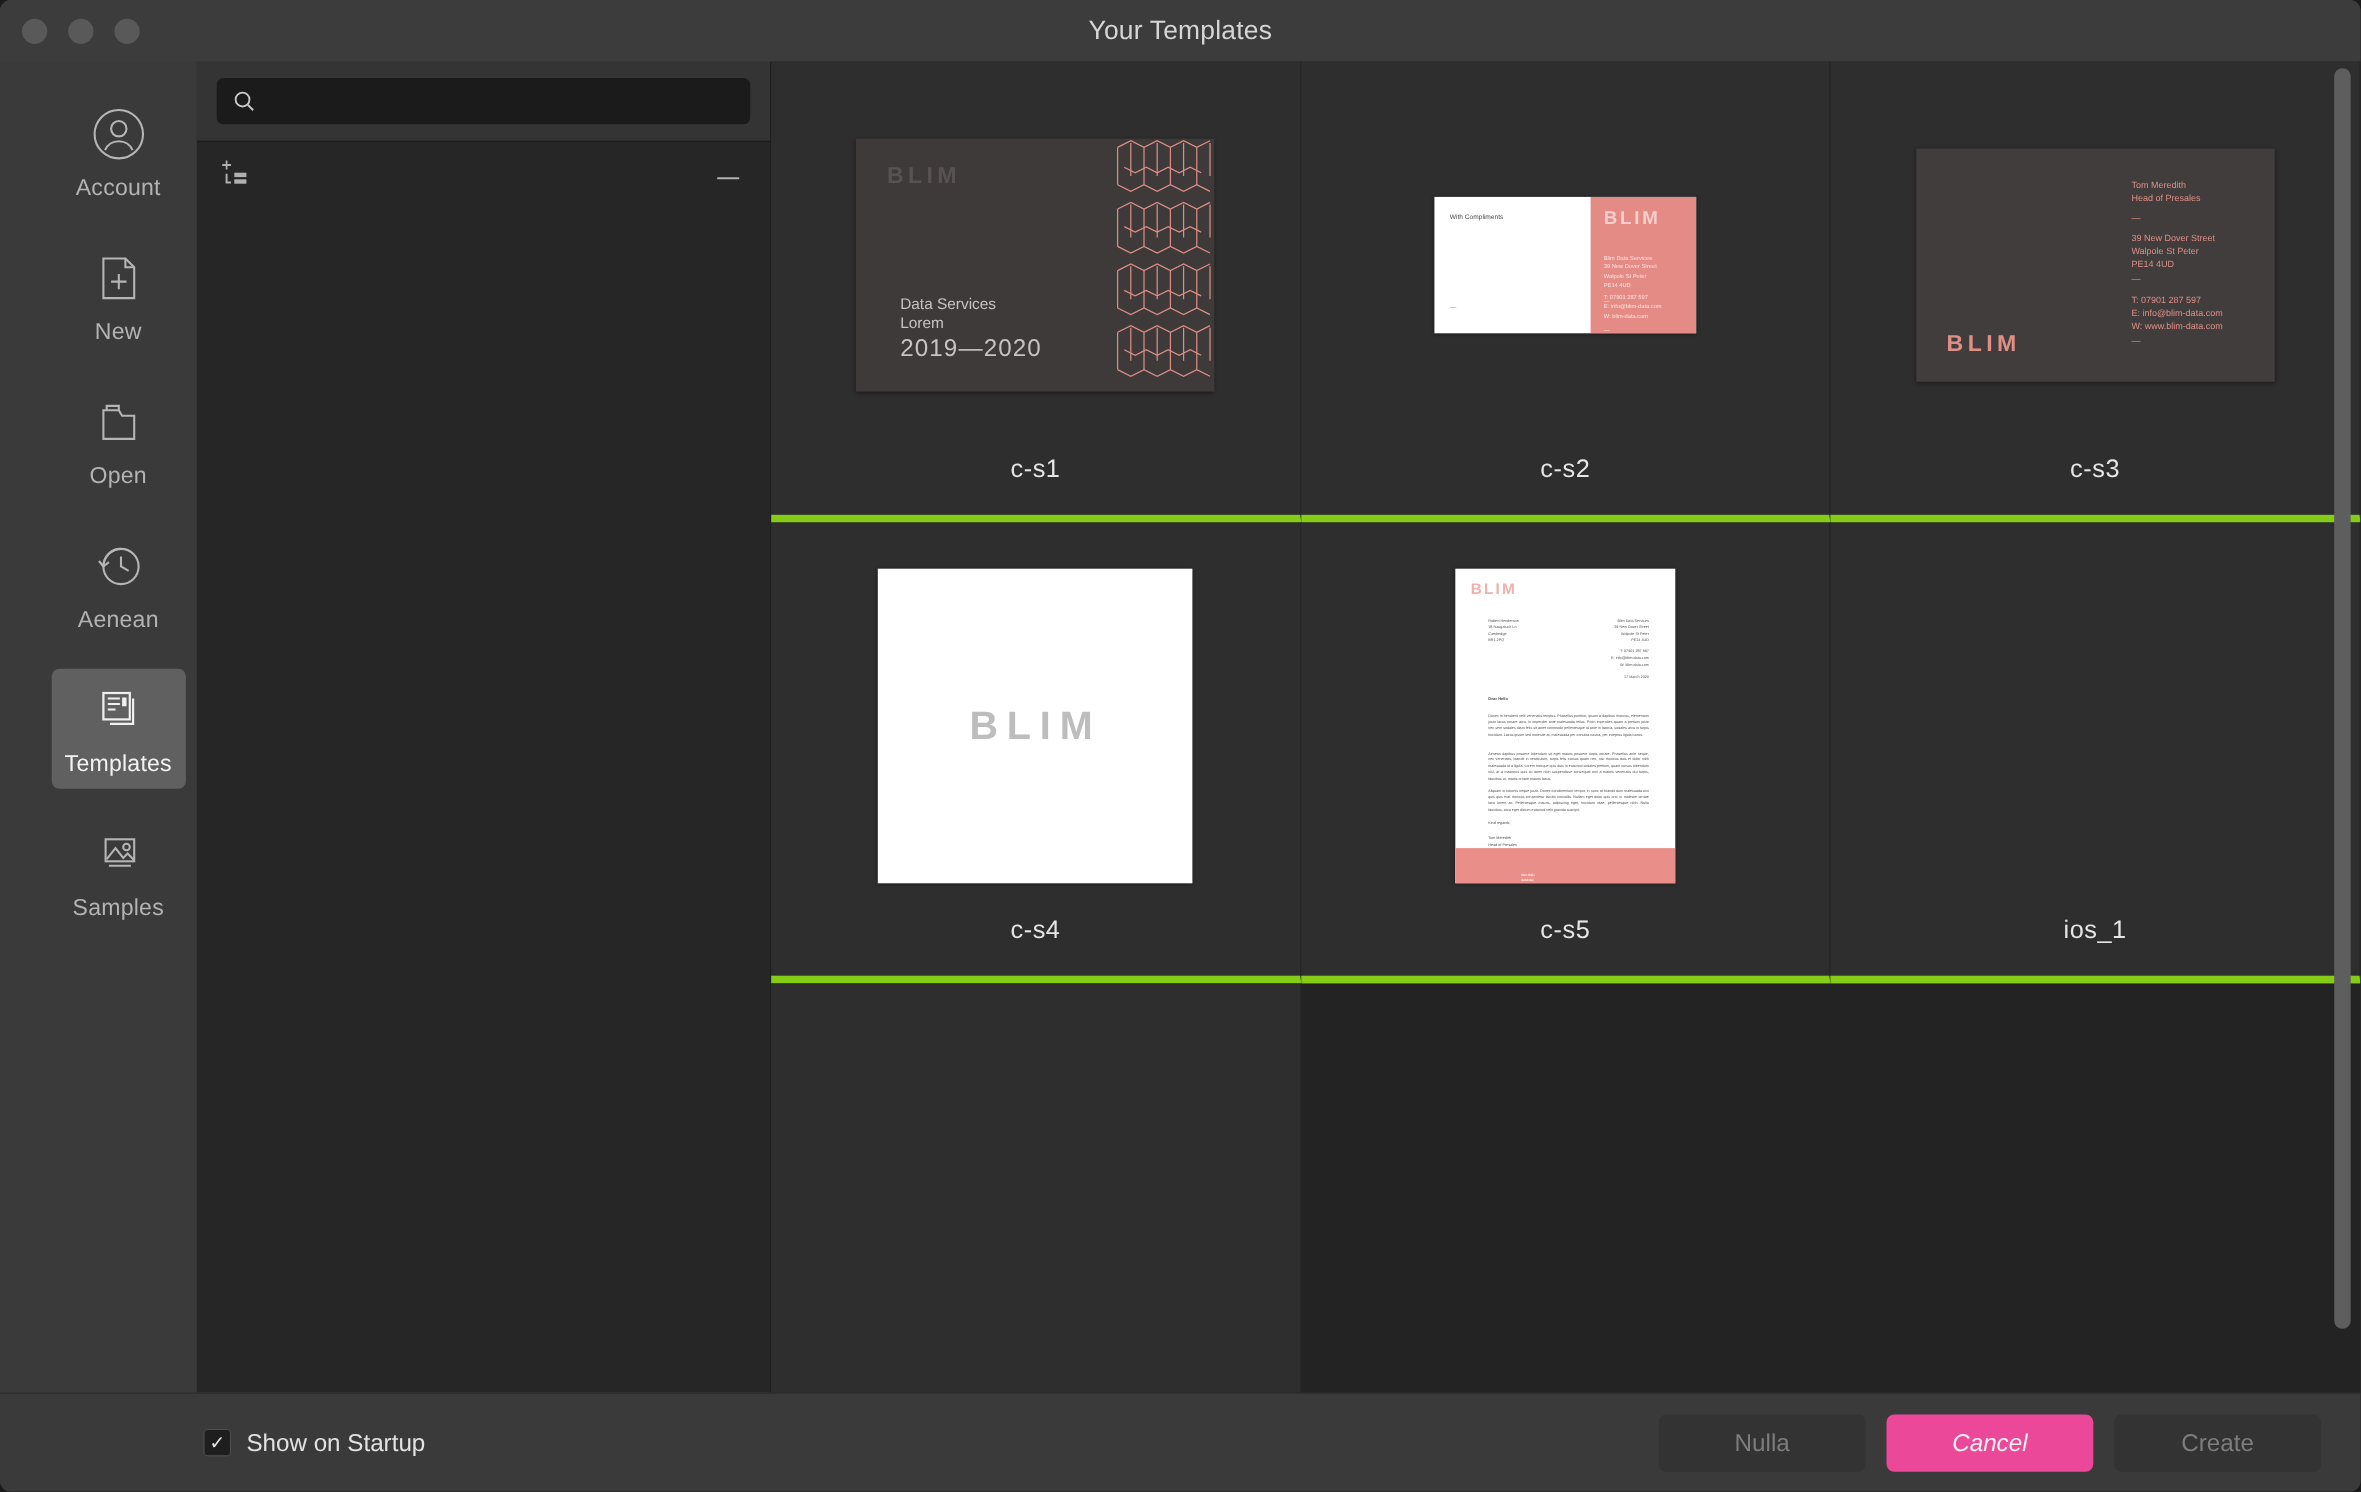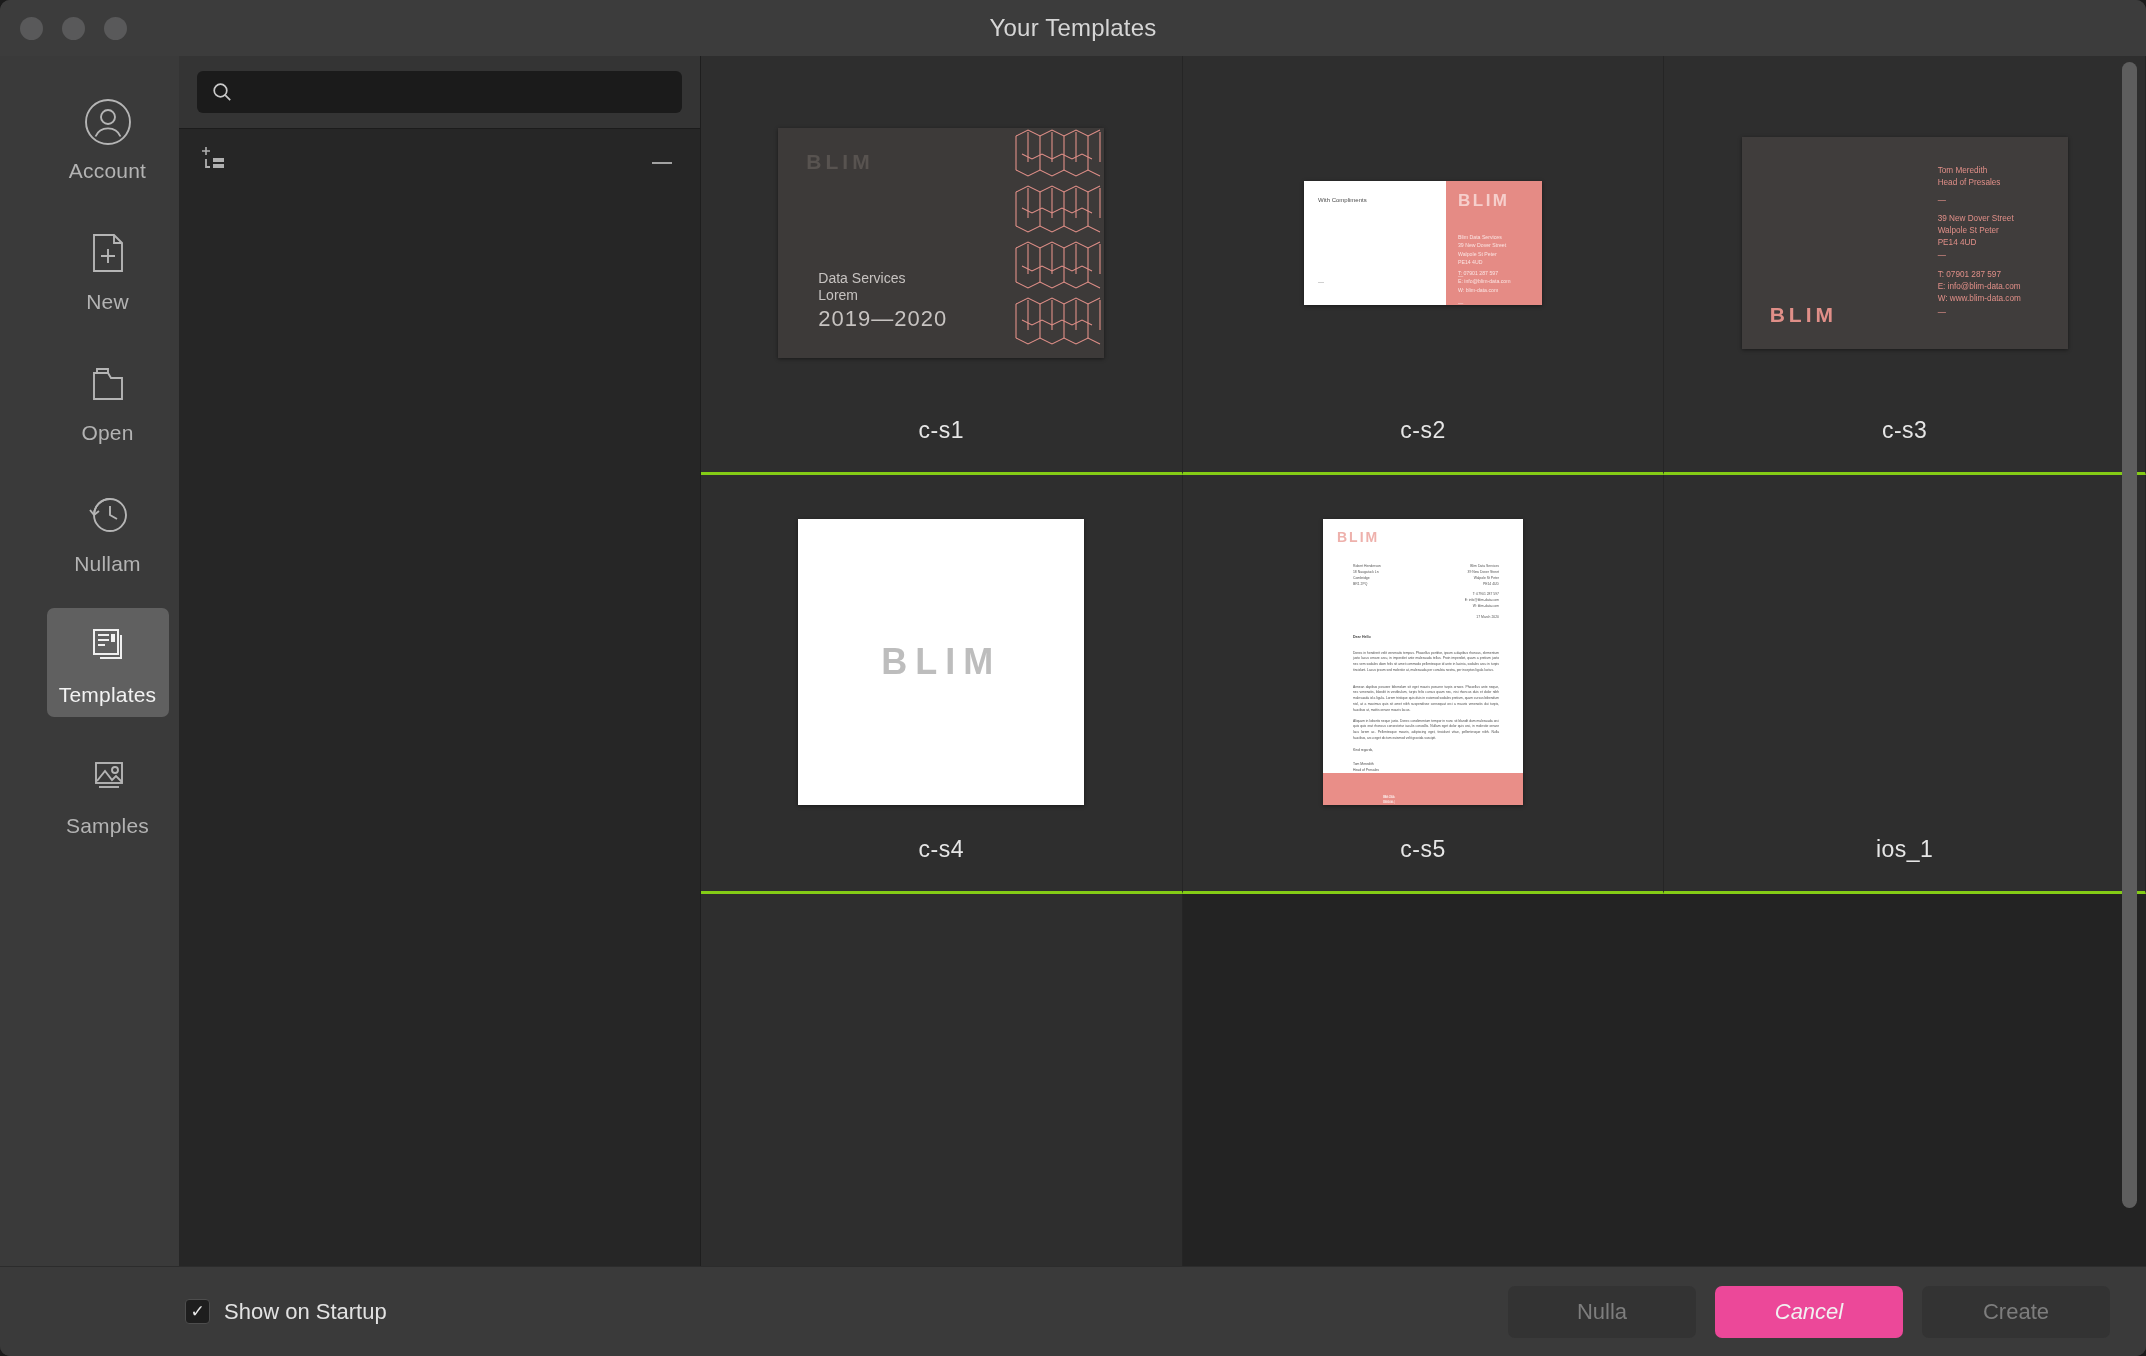--- a/index.html
+++ b/index.html
@@ -168,21 +168,21 @@
   .grid {
     display: grid;
     grid-template-columns: repeat(3, 1fr);
     grid-auto-rows: 419px;
     width: 100%;
   }
   .cell {
     position: relative;
     background: #2e2e2e;
     border-right: 1px solid #252525;
-    border-bottom: 3px solid #84cc16;
+    border-bottom: 7px solid #84cc16;
     display: flex;
     flex-direction: column;
     align-items: center;
     justify-content: flex-start;
     cursor: pointer;
   }
   .cell.empty { cursor: default; }
   .thumbwrap {
     flex: 1 1 auto;
     width: 100%;
@@ -348,21 +348,21 @@
 
       <div class="rail-item">
         <span class="ico">
           <svg viewBox="0 0 54 54" fill="none" stroke="#b5b5b5" stroke-width="1.9">
             <circle cx="29" cy="27" r="16"></circle>
             <path d="M29 18v9l7 4"></path>
             <path d="M13 27a16 16 0 0 1 16-16"></path>
             <path d="M13 27l-4-5M13 27l5-4"></path>
           </svg>
         </span>
-        <span class="rail-label">Nullam</span>
+        <span class="rail-label">Aenean</span>
       </div>
 
       <div class="rail-item active">
         <span class="ico">
           <svg viewBox="0 0 54 54" fill="none" stroke="#f0f0f0" stroke-width="2">
             <rect x="13" y="11" width="24" height="24"></rect>
             <path d="M40 16v23H19"></path>
             <path d="M17 16h11M17 21h11M17 26h7"></path>
             <path d="M31 16h2v6h-2z"></path>
           </svg>

